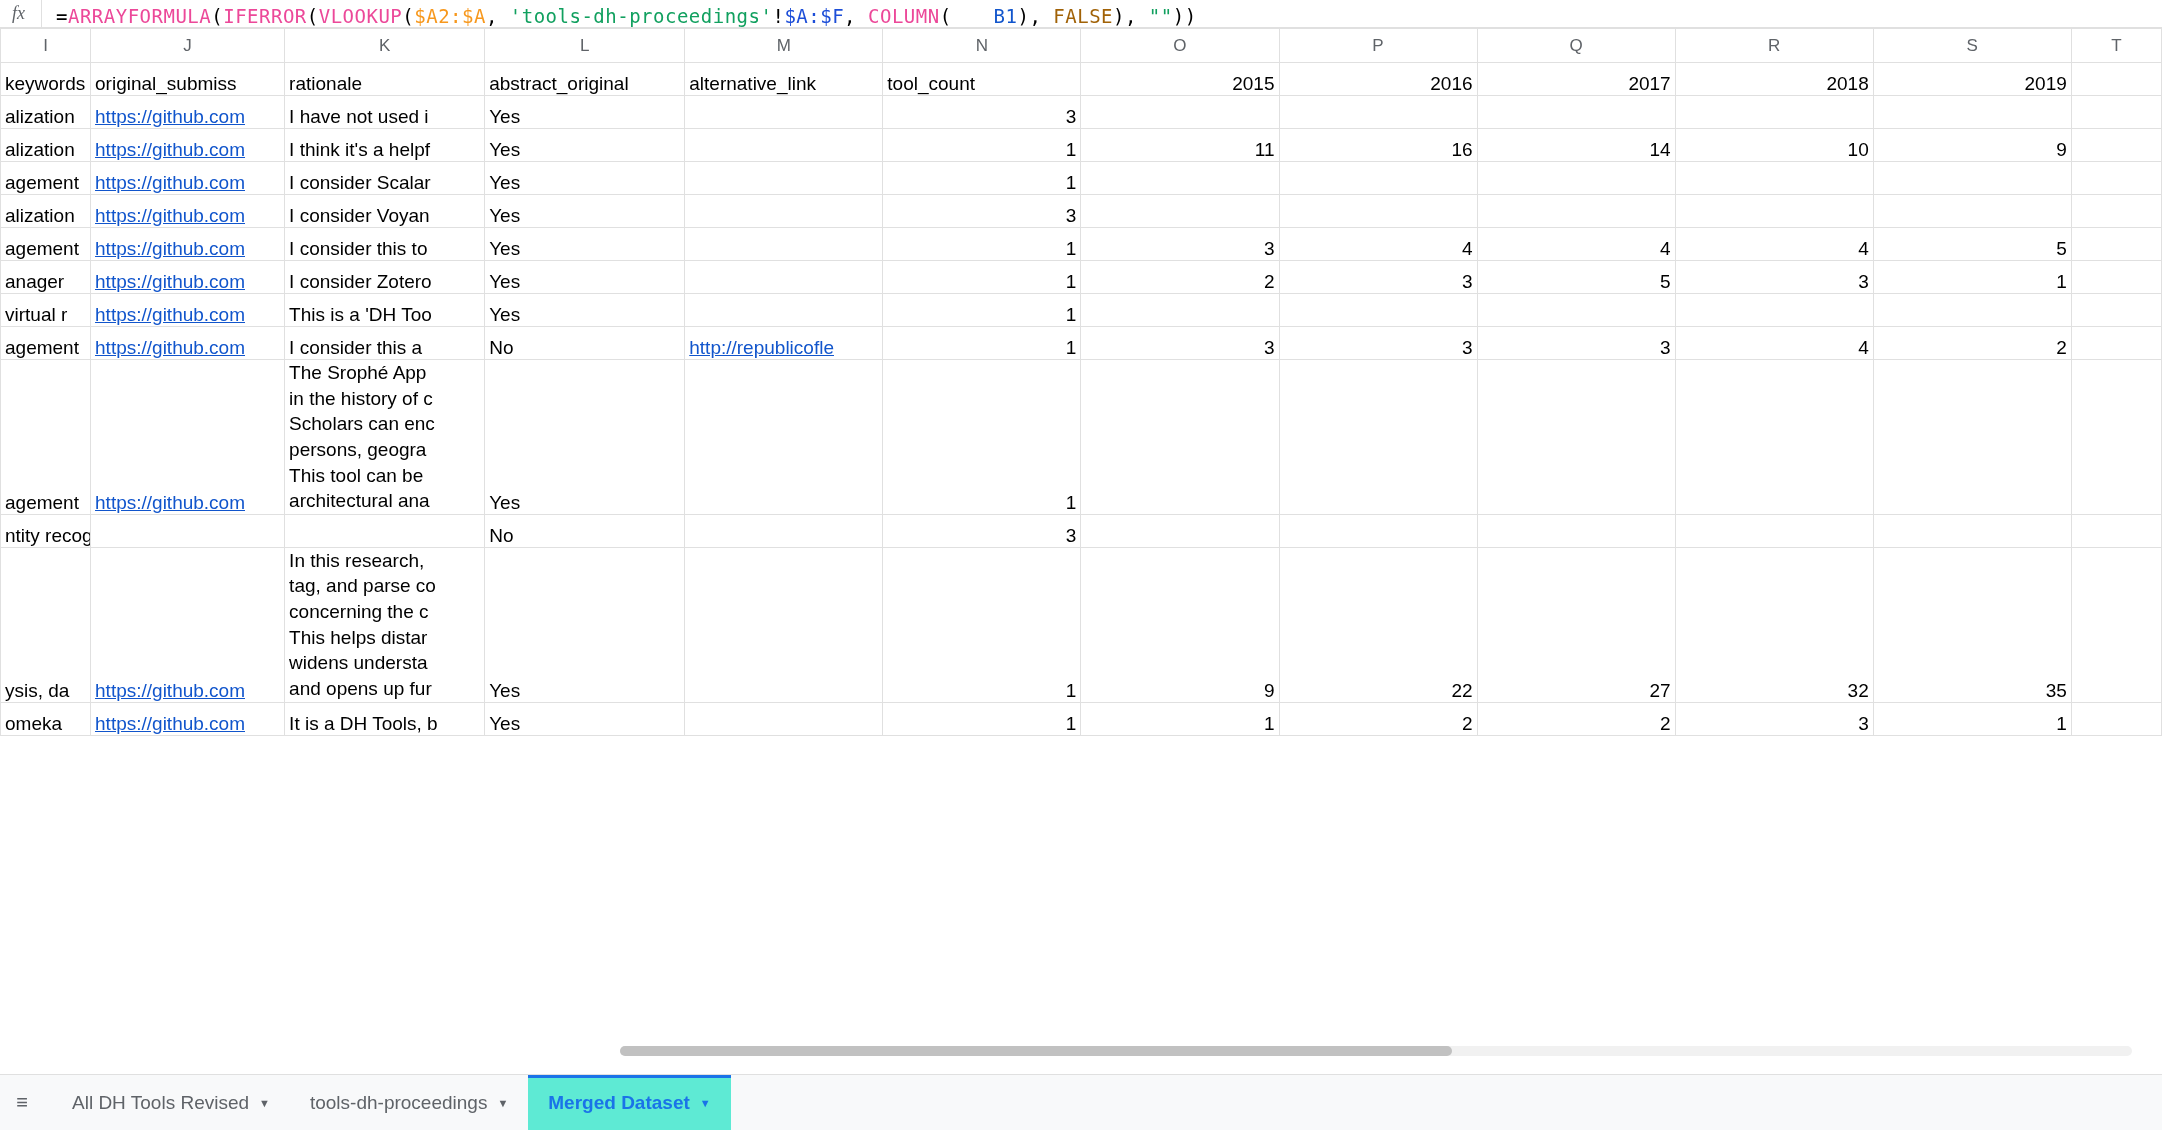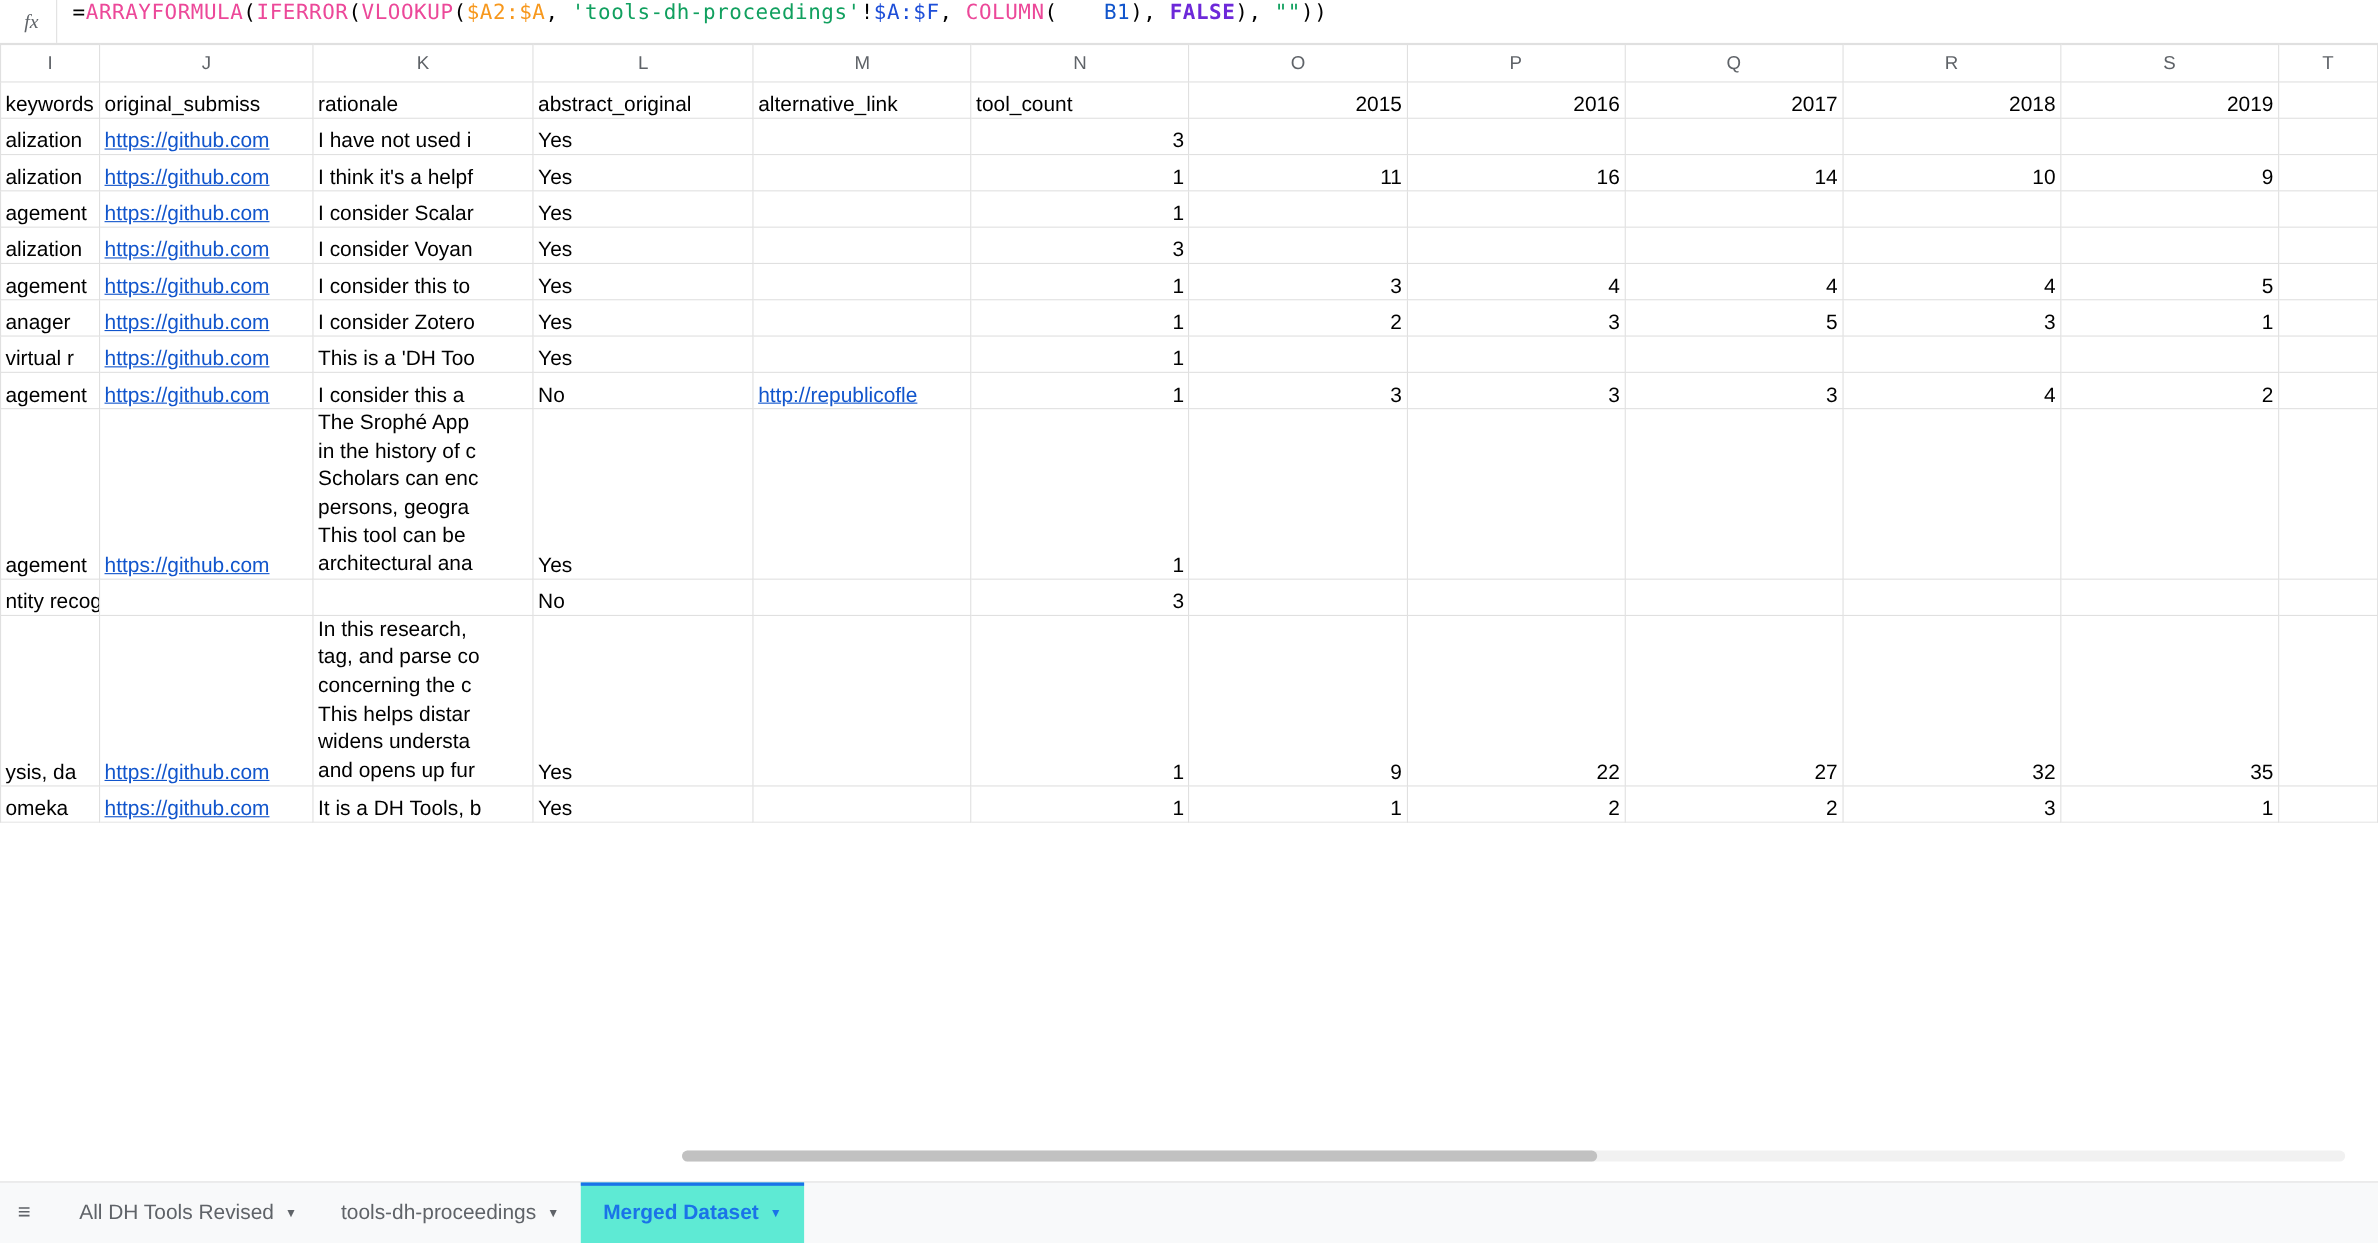--- a/index.html
+++ b/index.html
@@ -10,24 +10,24 @@
     overflow: hidden;
     width: 2162px;
     height: 1130px;
     position: relative;
     color: #000;
   }
 
   
   .formula-bar {
     display: flex;
-    align-items: flex-start;
-    height: 40px;
+    align-items: flex-end;
+    height: 28px;
     border-bottom: 1px solid #e0e0e0;
-    padding-left: 16px;
+    padding-left: 6px;
   }
   .fx-icon {
     font-style: italic;
     font-family: "Times New Roman", serif;
     font-size: 18px;
     color: #5f6368;
     width: 36px;
     padding-left: 6px;
     border-right: 1px solid #e0e0e0;
     height: 100%;
@@ -40,21 +40,21 @@
     padding-left: 14px;
     white-space: pre;
     letter-spacing: 0.5px;
   }
   .fm-eq { color:#000; }
   .fm-fn { color:#ec4899; }
   .fm-range-abs { color:#F7981D; }
   .fm-sheet { color:#11A05F; }
   .fm-range { color:#1d4ed8; }
   .fm-col { color:#1155CC;margin-left:42px; }
-  .fm-kw { color:#6d28d9;font-weight:bold; }
+  .fm-kw { color:#a16207; }
   .fm-str { color:#11A05F; }
 
   
   .grid-wrap {
     overflow: hidden;
   }
   table.grid {
     border-collapse: collapse;
     table-layout: fixed;
     width: 2162px;

